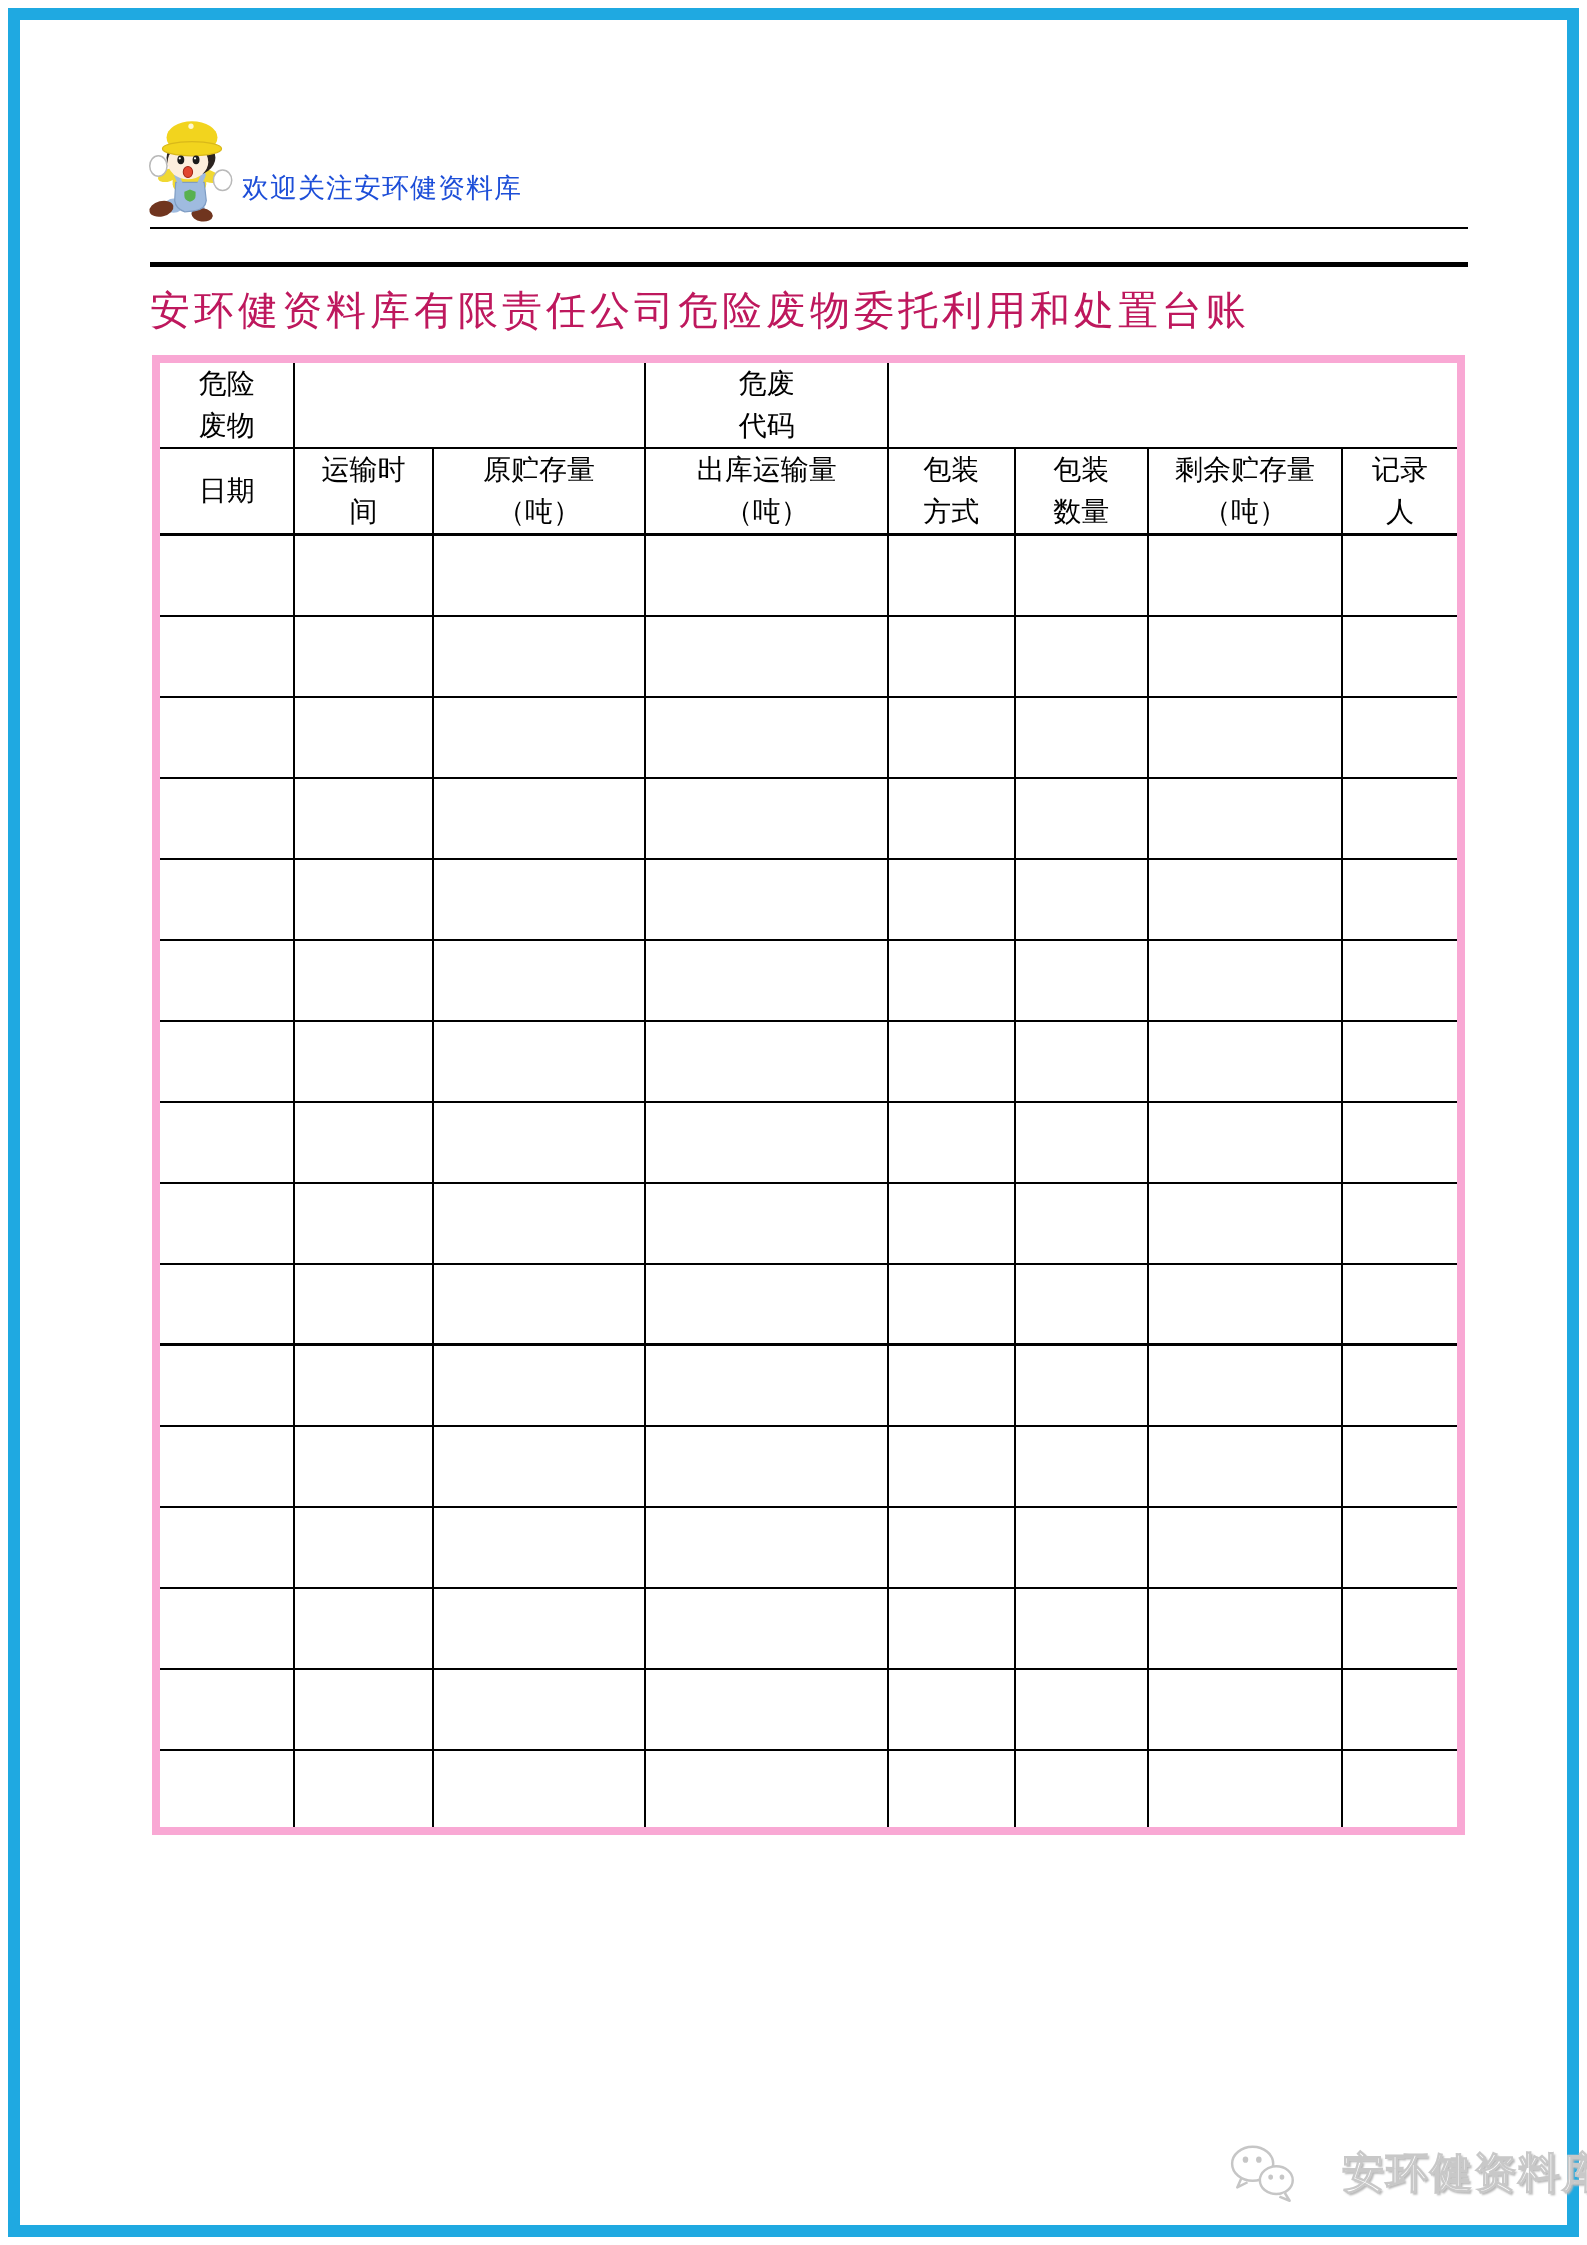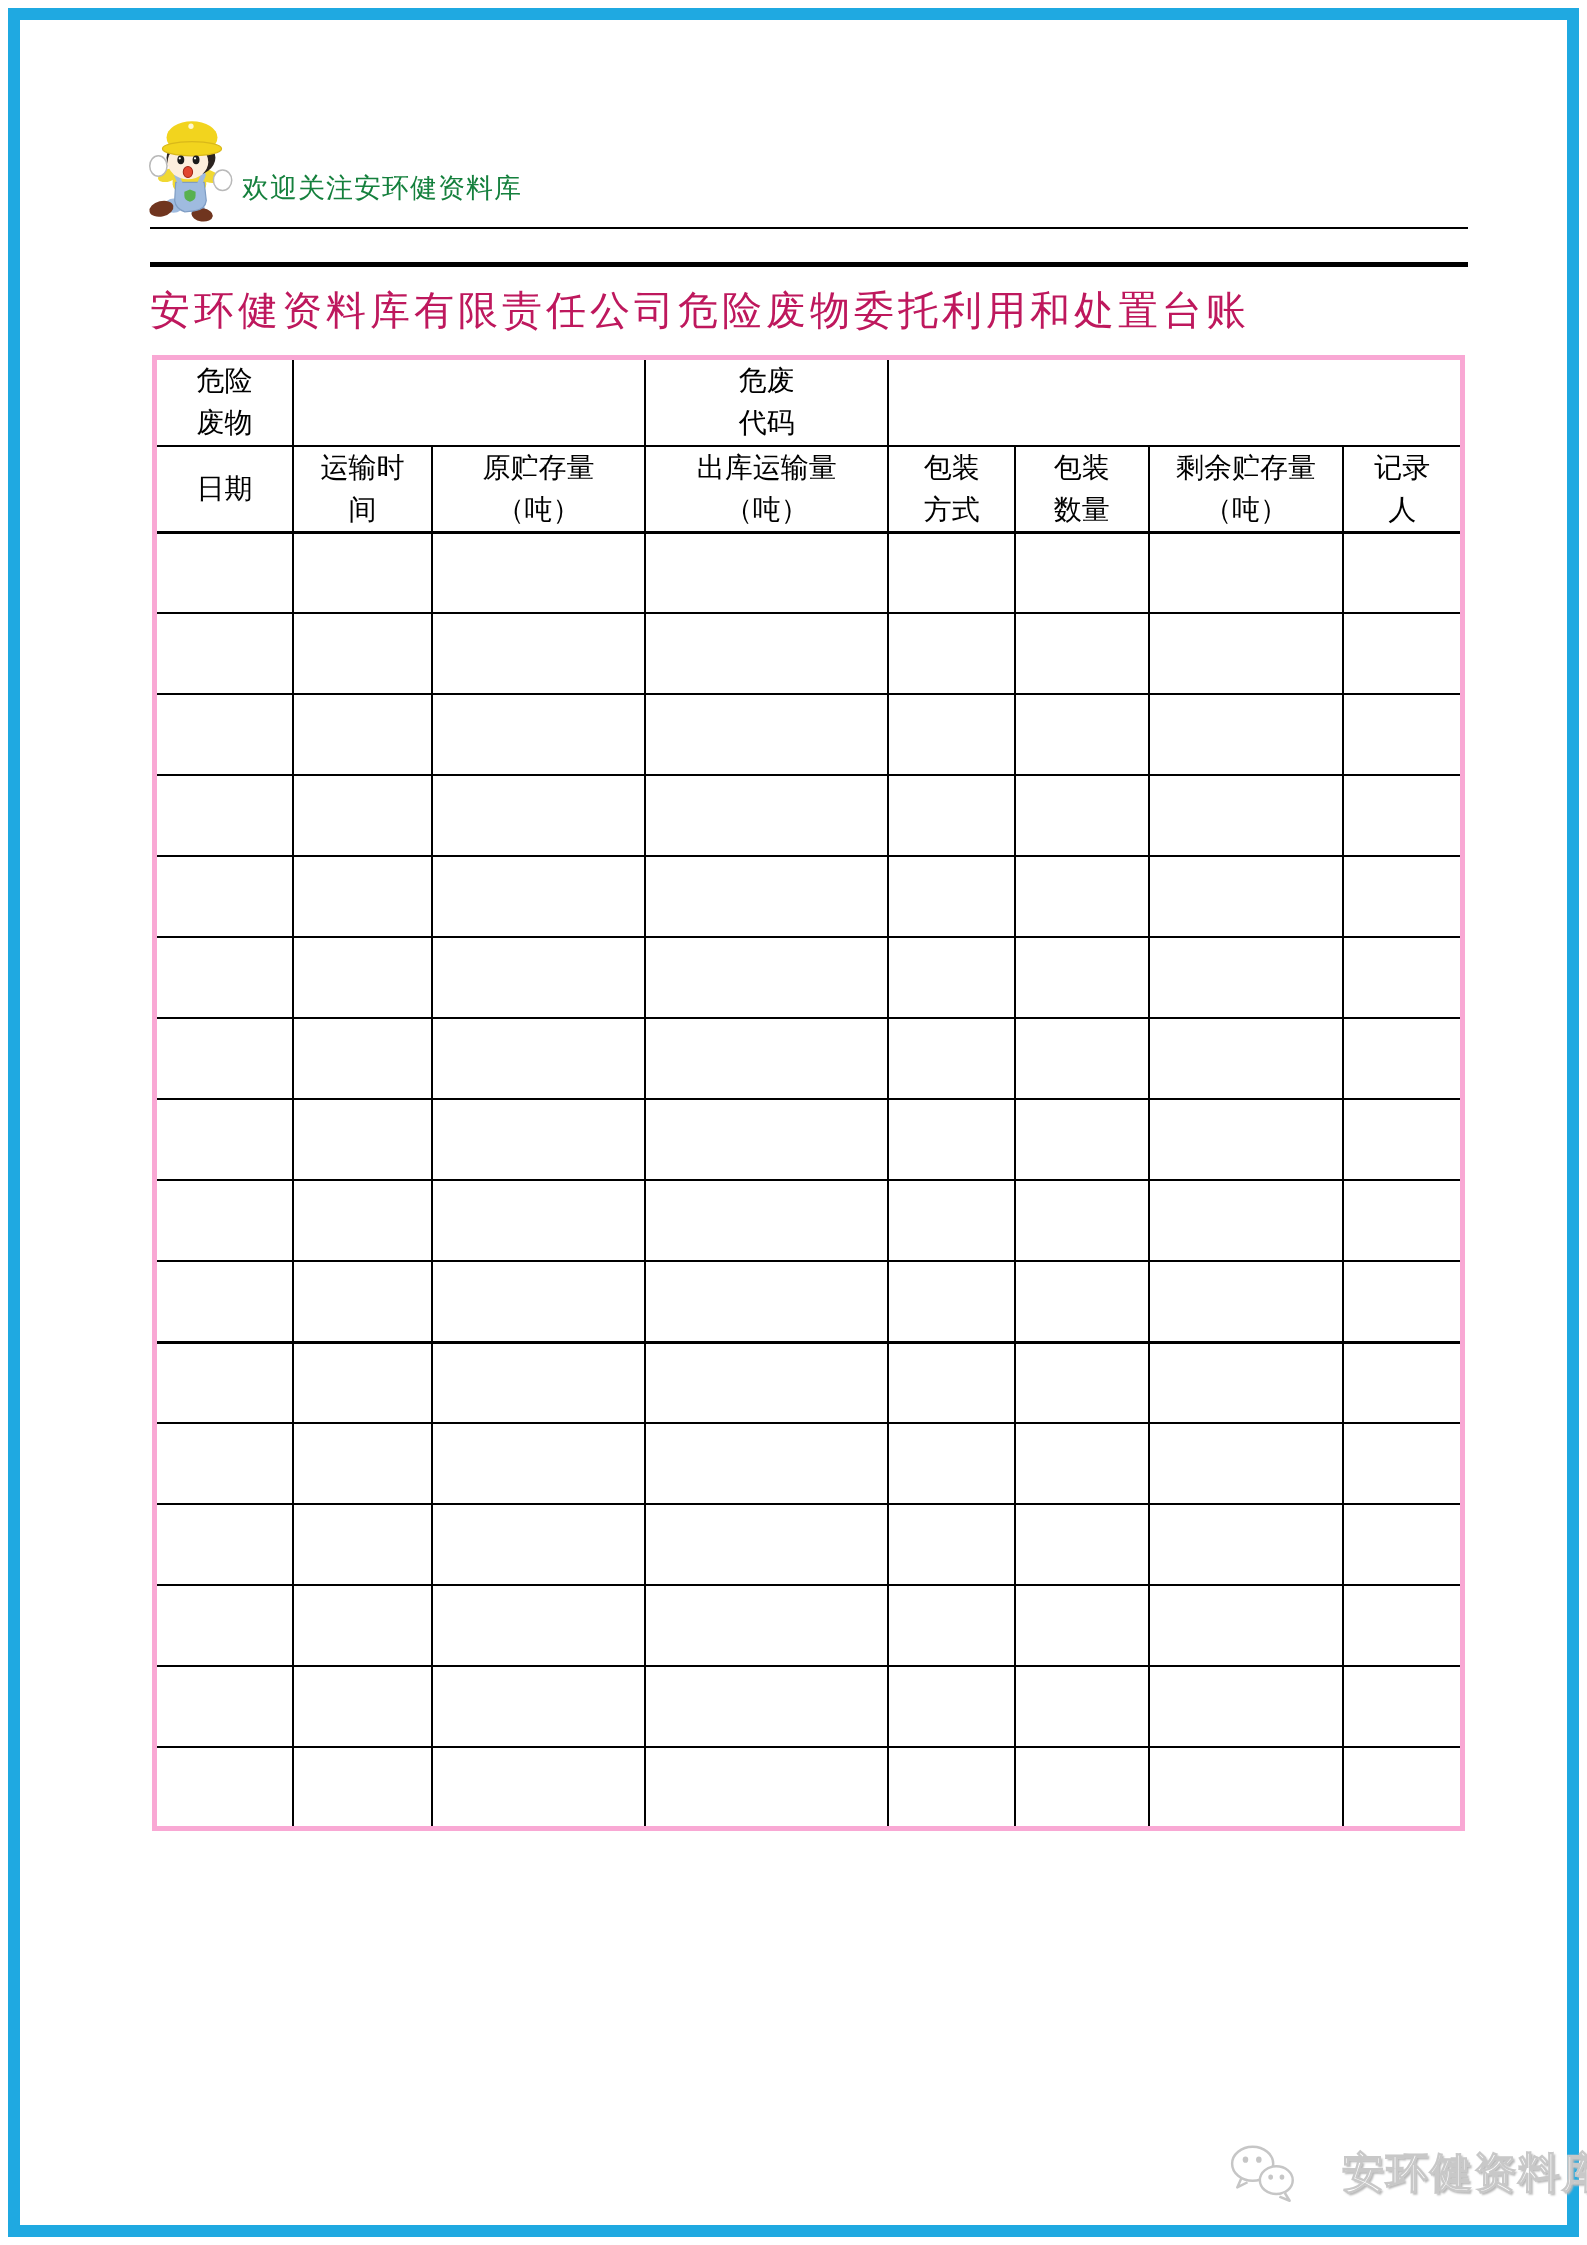--- a/index.html
+++ b/index.html
@@ -19,21 +19,21 @@
   .mascot {
     position: absolute;
     left: 145px; top: 112px;
     width: 94px; height: 110px;
   }
   .greeting {
     position: absolute;
     left: 242px; top: 170px;
     font-size: 27px;
     letter-spacing: 1px;
-    color: #15803d;
+    color: #1d4ed8;
     white-space: nowrap;
   }
   .rule-thin {
     position: absolute;
     left: 150px; top: 227px;
     width: 1318px; height: 2px;
     background: #000;
   }
   .rule-thick {
     position: absolute;
@@ -61,21 +61,21 @@
   .ledger-table th, .ledger-table td {
     border: 2px solid #000;
     text-align: center;
     vertical-align: middle;
     font-weight: normal;
     font-size: 28px;
     line-height: 1.5;
     white-space: pre-line;
     padding: 0;
   }
-  .ledger-table { border: 5px solid #f9a8d4; }
+  .ledger-table { border: 8px solid #f9a8d4; }
   .ledger-table thead tr.hrow1 { height: 88px; }
   .ledger-table thead tr.hrow2 { height: 85px; }
   .ledger-table thead tr.hrow2 th { border-bottom-width: 3px; }
   .ledger-table tbody tr { height: 81px; }
   .ledger-table tbody tr.section-break td { border-bottom-width: 3px; }
   .watermark {
     position: absolute;
     left: 1228px; top: 2142px;
     display: flex;
     align-items: center;

